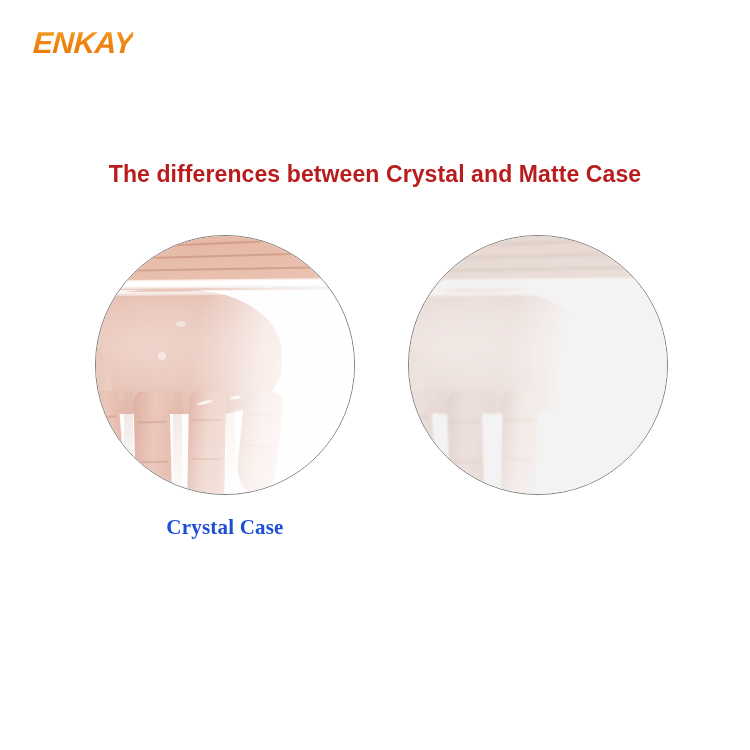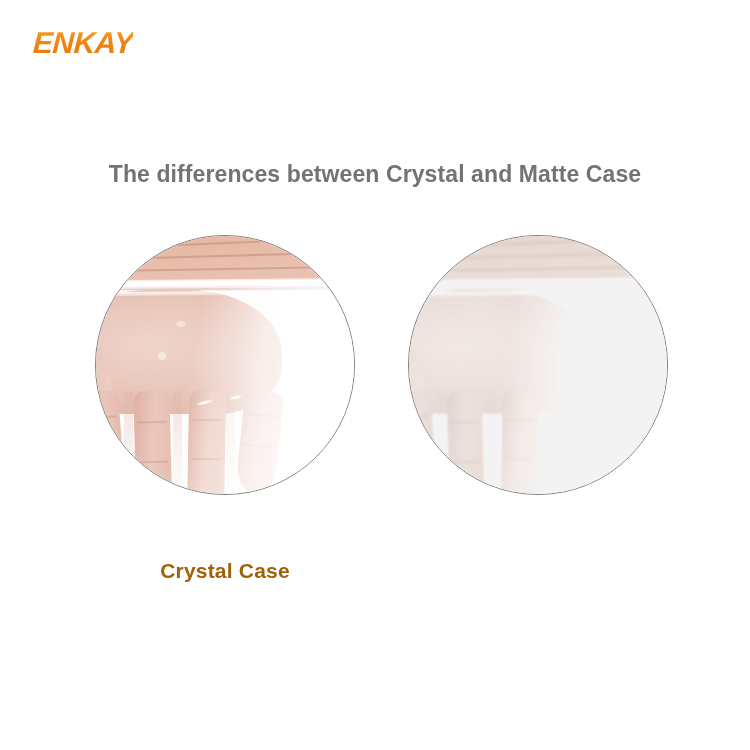--- a/index.html
+++ b/index.html
@@ -36,21 +36,21 @@
 
   
   .headline {
     position: absolute;
     left: 0;
     right: 0;
     top: 146px;
     text-align: center;
     font-size: 23px;
     font-weight: bold;
-    color: #737373;
+    color: #b91c1c;
     letter-spacing: 0.1px;
   }
 
   
   .compare-area {
     position: absolute;
     left: 0;
     top: 235px;
     width: 750px;
     height: 340px;
@@ -242,26 +242,27 @@
     inset: 0;
     background: rgba(255,255,255,0.34);
     pointer-events: none;
   }
   .variant-matte .case-edge {
     box-shadow: none;
   }
 
   
   .caption {
-    margin-top: 64px;
+    margin-top: 20px;
     text-align: center;
     font-size: 21px;
     font-weight: bold;
-    color: #a16207;
+    color: #1d4ed8;
     letter-spacing: 0.2px;
+    font-family: Liberation Serif, serif;
   }
 </style>
 </head>
 <body>
 
 <div class="brand-logo">ENKAY</div>
 
 <h1 class="headline">The differences between Crystal and Matte Case</h1>
 
 <div class="compare-area">

